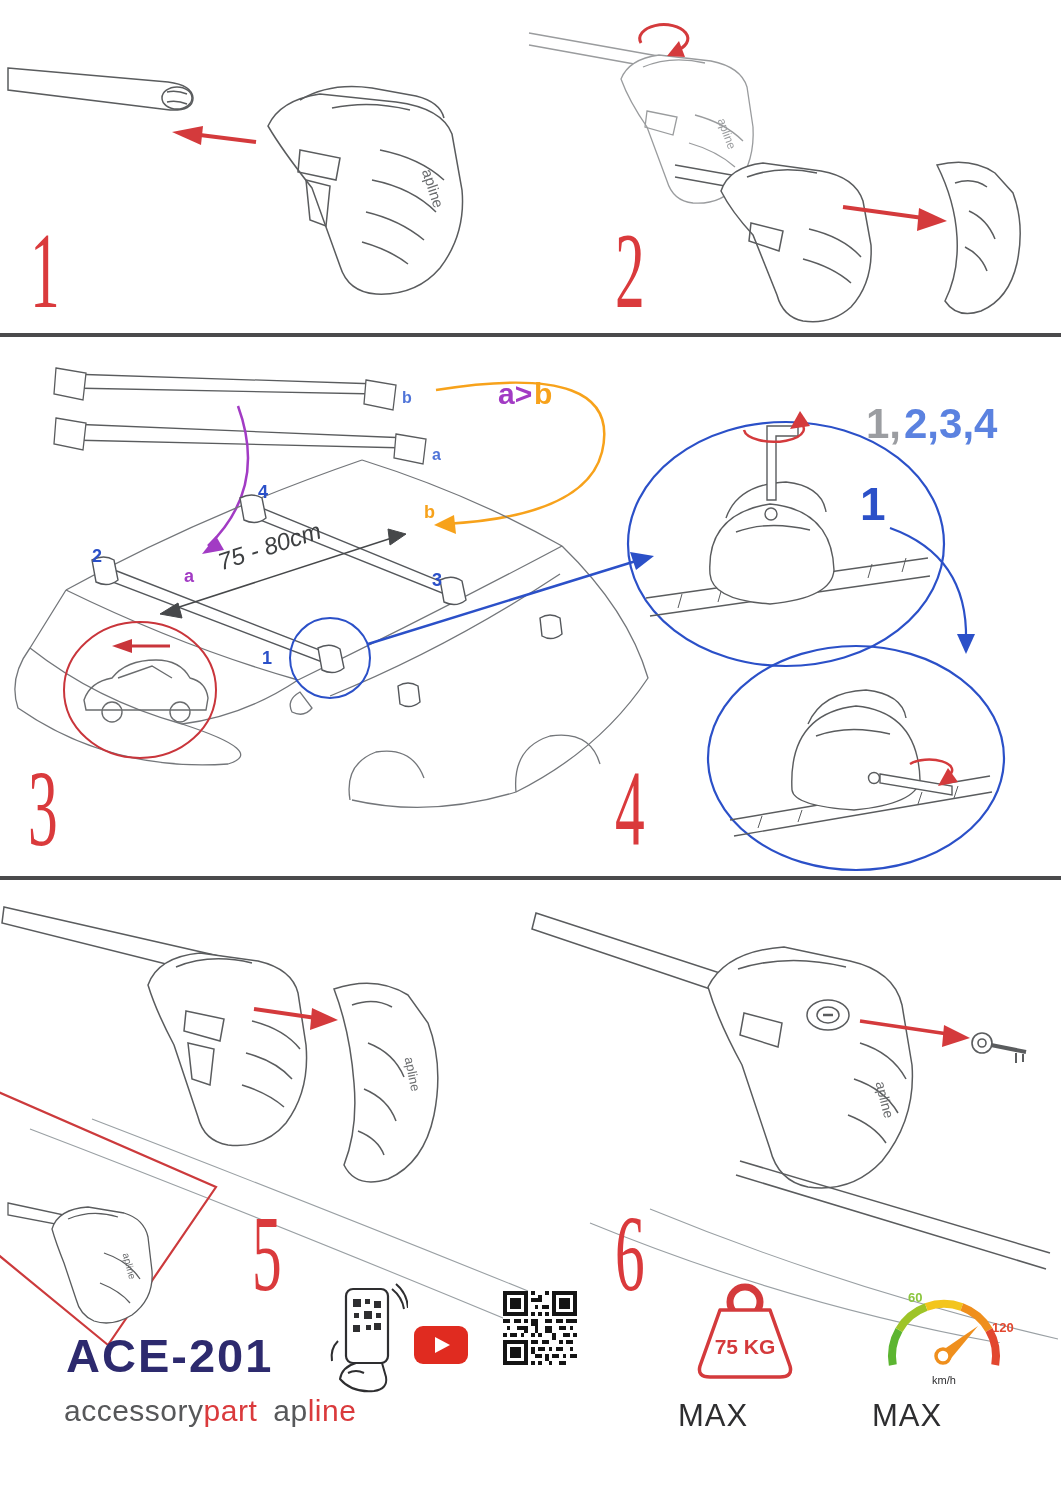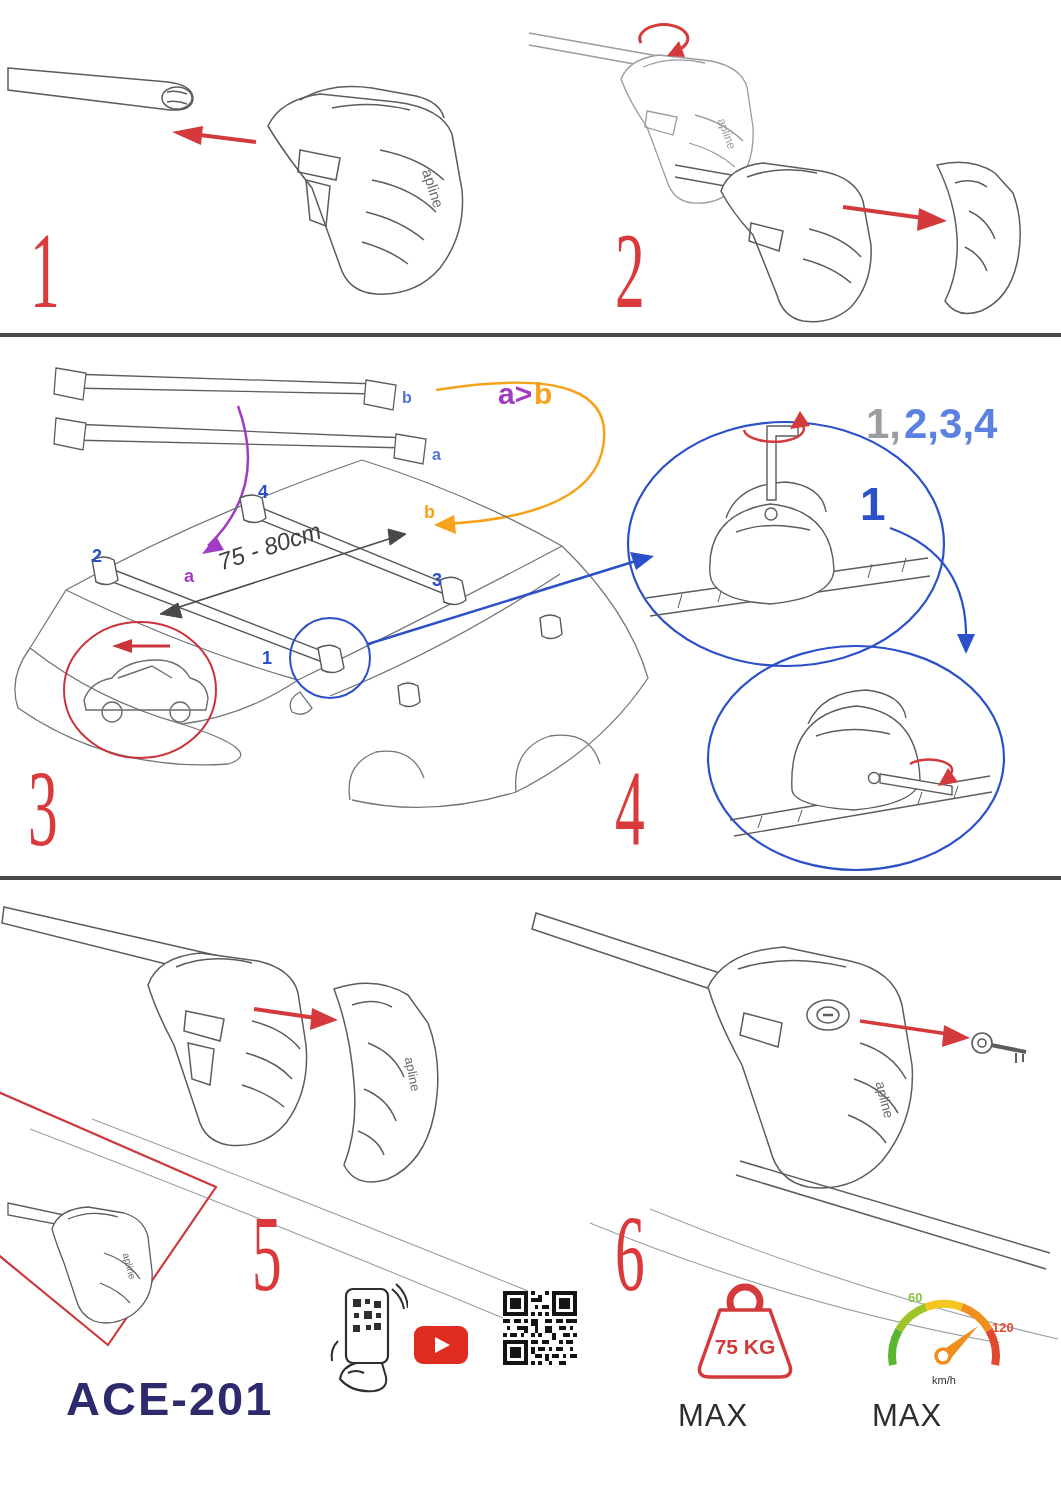--- a/index.html
+++ b/index.html
@@ -13,21 +13,20 @@
     font-family:"Liberation Serif", serif;
     font-size:108px; line-height:.9; font-weight:500;
     color:var(--step-red,#da3a3c);
     transform:scaleX(.55); transform-origin:left top;
   }
   svg text { font-family:"Liberation Sans", sans-serif; }
   .model {
     position:absolute; left:66px; top:1328px;
     font-size:47px; font-weight:700; letter-spacing:2px;
     color:var(--navy,#2d2a6e);
-    margin-top:43px;
   }
   .brandline {
     position:absolute; left:64px; top:1394px;
     font-size:30px; letter-spacing:.5px;
     color:var(--brand-gray,#57585a);
   }
   .brandline .r { color:var(--step-red,#da3a3c); }
   .brandline .ap { margin-left:16px; }
   .max-label {
     position:absolute; text-align:left;
@@ -293,20 +292,23 @@
       <circle cx="452" cy="150" r="10"></circle>
       <circle cx="452" cy="150" r="4"></circle>
       <path d="M461 152 L496 159" stroke-width="4" fill="none"></path>
       <path d="M486 160 L486 170 M493 161 L493 169" stroke-width="2" fill="none"></path>
     </g>
     <text transform="rotate(76 350 208)" x="350" y="208" text-anchor="middle" font-size="14" fill="#6a6c6e">apline</text>
   </svg>
   <div class="step-num" style="left:615px;top:1205px">6</div>
 
   <div class="model">ACE-201</div>
+  <div class="brandline">
+    <span>accessory</span><span class="r">part</span><span class="ap">ap</span><span class="r">line</span>
+  </div>
 
   <svg class="abs" style="left:322px;top:1283px" width="86" height="112" viewBox="0 0 86 112">
     <rect x="24" y="6" width="42" height="74" rx="7" stroke="#2e2e30" stroke-width="2.2" fill="#fff"></rect>
     <g fill="#2e2e30">
       <rect x="31" y="16" width="8" height="8"></rect>
         <rect x="43" y="16" width="5" height="5"></rect>
         <rect x="52" y="18" width="7" height="7"></rect>
       <rect x="32" y="30" width="5" height="5"></rect>
         <rect x="42" y="28" width="8" height="8"></rect>
         <rect x="54" y="30" width="5" height="5"></rect>

